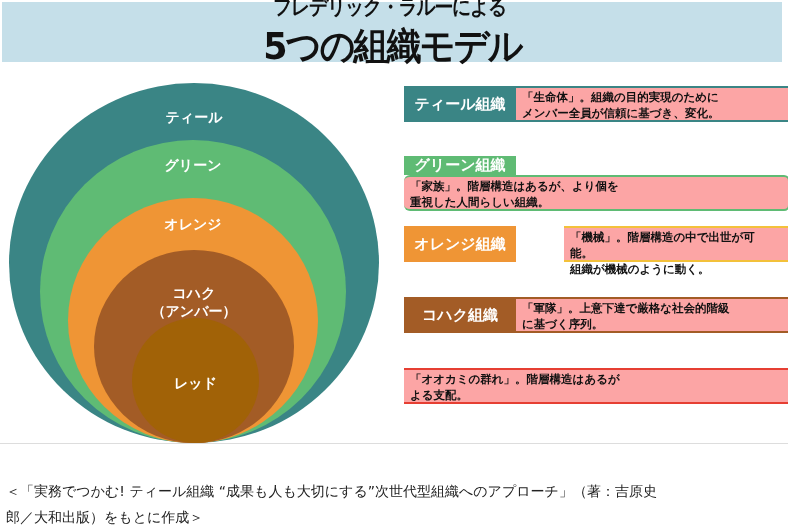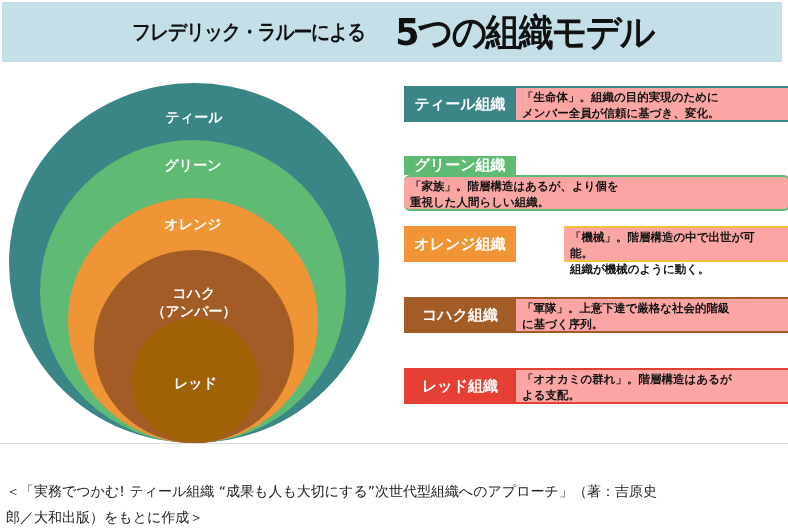--- a/index.html
+++ b/index.html
@@ -1,19 +1,19 @@
 <!DOCTYPE html>
 <html><head>
 <meta charset="utf-8">
 <style>
   html, body { margin:0; padding:0; background:#ffffff; }
   body { width:788px; height:529px; position:relative; overflow:hidden;
          font-family:"DejaVu Sans","Liberation Sans",sans-serif; color:#111; }
   .title-bar { position:absolute; left:2px; top:2px; width:780px; height:60px;
-               background:#c5dfe9; display:flex; align-items:center; justify-content:center; }
+               background:#c5dfe9; display:flex; align-items:center; justify-content:center;flex-direction:column; }
   .title-small { font-weight:bold; font-size:21px; letter-spacing:-1.5px; color:#111; margin-right:6px; transform:scaleX(0.9); display:inline-block; }
   .title-big { font-weight:bold; font-size:38px; letter-spacing:-2px; color:#111; transform:scaleX(0.92); display:inline-block; }
   .diagram { position:absolute; left:0; top:62px; width:400px; height:381px; }
   .circle { position:absolute; border-radius:50%; }
   .circle-label { position:absolute; left:0; width:100%; text-align:center; color:#fff;
                   font-weight:bold; font-size:14px; line-height:18px; }
   .row { position:absolute; left:404px; width:386px; height:36px; display:flex; }
   .row-label { width:112px; height:100%; display:flex; align-items:center; justify-content:center;
                color:#fff; font-weight:bold; font-size:15px; }
   .row-desc { flex:1; height:100%; box-sizing:border-box; border:2px solid; border-left:none;
@@ -74,21 +74,20 @@
 
 <div class="row" style="top:297px;">
   <div class="row-label" style="background:#a35c26;">コハク組織</div>
   <div class="row-desc" style="border-color:#a35c26;">
     <div>「軍隊」。上意下達で厳格な社会的階級</div>
     <div>に基づく序列。</div>
   </div>
 </div>
 
 <div class="row" style="top:368px;">
-  <div class="row-label" style="background:#e63f33;">レッド組織</div>
   <div class="row-desc" style="border-color:#e63f33;">
     <div>「オオカミの群れ」。階層構造はあるが</div>
     <div>よる支配。</div>
   </div>
 </div>
 
 <div class="divider"></div>
 
 <div class="caption">
   <div>＜「実務でつかむ! ティール組織 “成果も人も大切にする”次世代型組織へのアプローチ」（著：吉原史</div>

